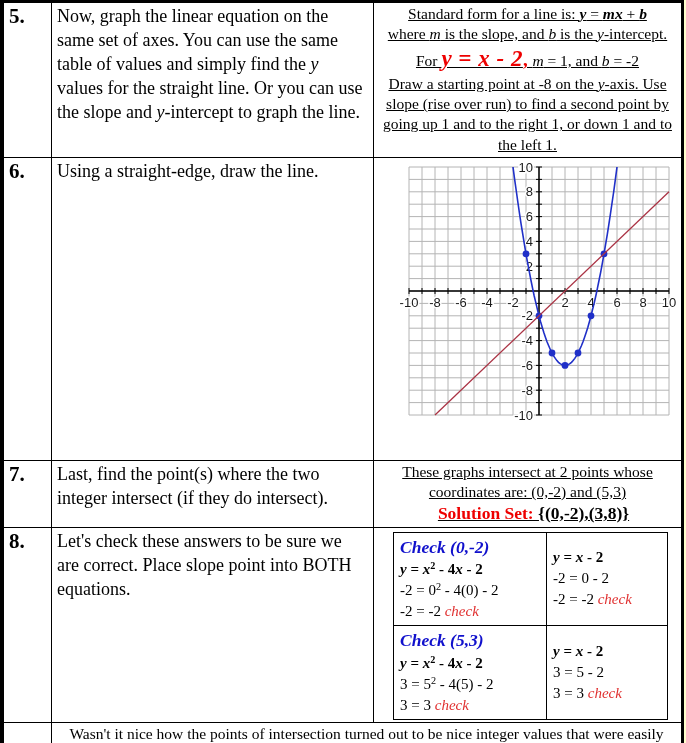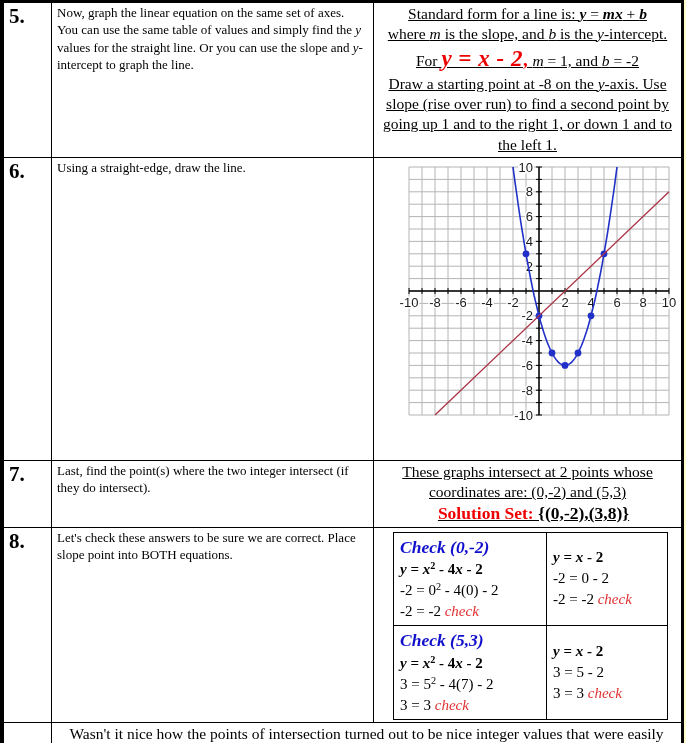--- a/index.html
+++ b/index.html
@@ -33,21 +33,21 @@
   .c-left  { width:322px; }
   .c-right { width:308px; }
 
   td.num {
     font-size:21px;
     font-weight:bold;
     padding-left:4px;
     line-height:1.15;
   }
   td.instr {
-    font-size:13px;
+    font-size:18px;
     line-height:1.34;
     padding-right:2px;
   }
   td.expl {
     font-size:15.5px;
     line-height:1.3;
     text-align:center;
     padding-left:4px; padding-right:4px;text-decoration:underline;
   }
   tr.r5 { height:139px; }
@@ -294,21 +294,21 @@
             <td>
                     <div class="tl"><span class="bi">y</span><span class="b"> = </span><span class="bi">x</span><span class="b"> - 2</span></div>
                     <div class="tl"><span>-2 = 0 - 2</span></div>
                     <div class="tl"><span>-2 = -2  </span><span class="check">check</span></div>
                   </td>
           </tr>
           <tr>
             <td>
                     <div class="tl"><span class="bluehead">Check (5,3)</span></div>
                     <div class="tl"><span class="bi">y</span><span class="b"> = </span><span class="bi">x</span><span class="b sup">2</span><span class="b"> - 4</span><span class="bi">x</span><span class="b"> - 2</span></div>
-                    <div class="tl"><span>3 = 5</span><span class="sup">2</span><span> - 4(7) - 2</span></div>
+                    <div class="tl"><span>3 = 5</span><span class="sup">2</span><span> - 4(5) - 2</span></div>
                     <div class="tl"><span>3 = 3  </span><span class="check">check</span></div>
                   </td>
             <td>
                     <div class="tl"><span class="bi">y</span><span class="b"> = </span><span class="bi">x</span><span class="b"> - 2</span></div>
                     <div class="tl"><span>3 = 5 - 2</span></div>
                     <div class="tl"><span>3 = 3  </span><span class="check">check</span></div>
                   </td>
           </tr>
         </tbody>
             </table>

